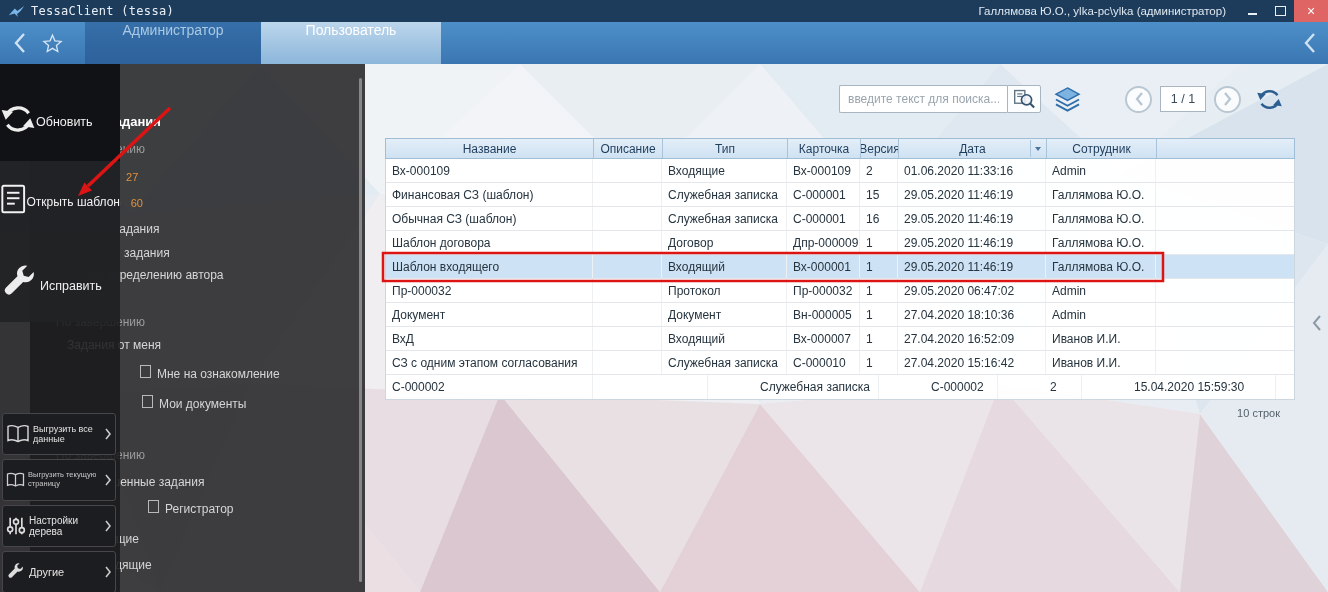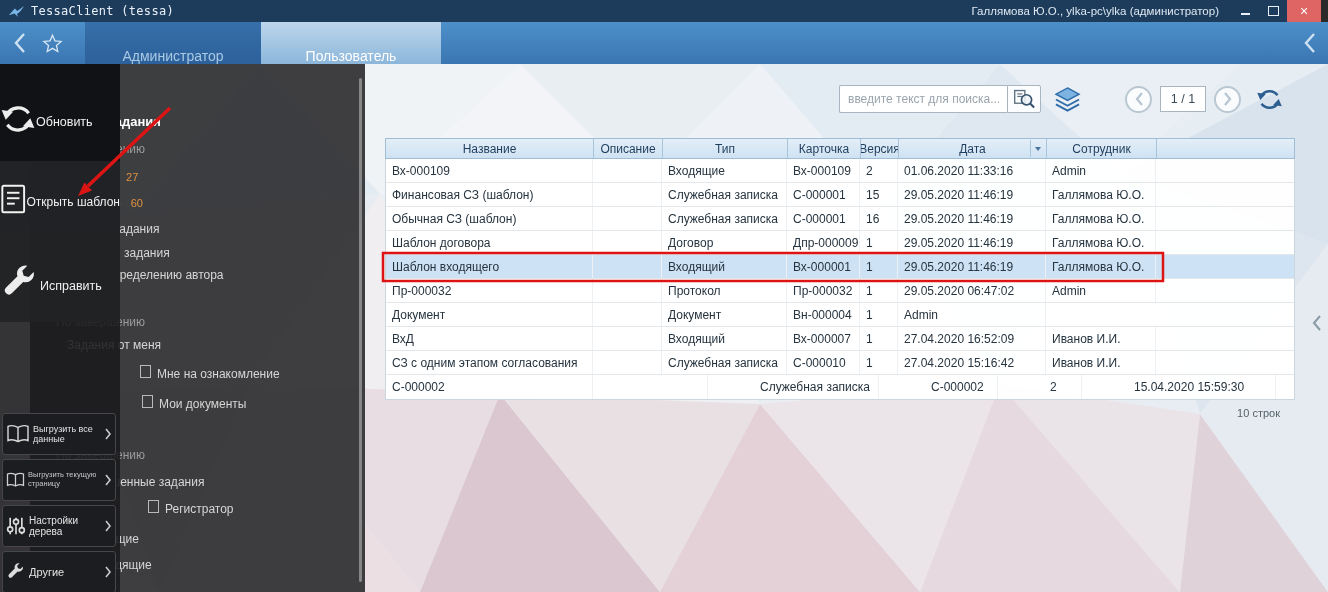--- a/index.html
+++ b/index.html
@@ -1,37 +1,37 @@
 <!DOCTYPE html>
 <html><head>
 <meta charset="utf-8">
 <style>
   html,body{margin:0;padding:0;background:#444;}
   .app{position:relative;width:1328px;height:592px;overflow:hidden;background:#2a2a2a;
        font-family:"Liberation Sans",sans-serif;-webkit-font-smoothing:antialiased;}
 
   
-  .titlebar{position:absolute;top:0;left:0;right:7px;height:22px;background:#1d3c5c;
+  .titlebar{position:absolute;top:0;left:0;right:0;height:22px;background:#1d3c5c;
             display:flex;align-items:center;color:#e9f0f7;}
   .logo{display:flex;align-items:center;margin:0 6px 0 8px;}
   .win-title{font-family:"DejaVu Sans Mono",monospace;font-size:12px;letter-spacing:.3px;}
   .user-info{margin-left:auto;font-size:11.5px;color:#dfe8f1;margin-right:12px;}
   .winbtn{width:28px;height:22px;display:flex;align-items:center;justify-content:center;cursor:default;}
   .g-min{width:9px;border-bottom:2px solid #e9f0f7;margin-top:5px;}
   .g-max{width:9px;height:8px;border:1.3px solid #e9f0f7;}
   .winbtn.close{width:34px;background:#df6464;color:#fff;font-size:14px;line-height:1;}
 
   
   .tabbar{position:absolute;top:22px;left:0;right:0;height:42px;
           background:linear-gradient(180deg,#4d8fc9,#3a76b2);display:flex;align-items:center;}
   .nav-chev{display:flex;align-items:center;margin-left:14px;}
   .nav-chev.right{margin-left:auto;margin-right:12px;}
   .star{display:flex;align-items:center;margin-left:16px;}
   .tabs{display:flex;margin-left:22px;height:42px;}
-  .tab{height:42px;display:flex;align-items:flex-end;justify-content:center;font-size:14px;}
+  .tab{height:42px;display:flex;align-items:flex-start;justify-content:center;font-size:14px;}
   .tab.inactive{width:176px;background:linear-gradient(180deg,#366fa9,#2d619b);color:#a9c9e4;}
   .tab.active{width:180px;background:linear-gradient(180deg,#bcd6ec,#8cb6da);color:#ffffff;}
 
   
   .main{position:absolute;top:64px;left:0;width:1328px;height:528px;background:#edf0f3;}
   .lowpoly{position:absolute;inset:0;z-index:0;}
 
   
   .tree-panel{position:absolute;left:30px;top:0;width:335px;height:528px;
               background:rgba(42,42,44,0.90);z-index:2;}
@@ -413,22 +413,23 @@
               <div class="td">Пр-000032</div>
               <div class="td">1</div>
               <div class="td">29.05.2020 06:47:02</div>
               <div class="td">Admin</div>
               <div class="td"></div>
             </div>
             <div class="trow">
               <div class="td">Документ</div>
               <div class="td"></div>
               <div class="td">Документ</div>
-              <div class="td">Вн-000004</div>
-              <div class="td">1</div>
+              <div class="td">Вн-000005</div>
+              <div class="td">1</div>
+              <div class="td">27.04.2020 18:10:36</div>
               <div class="td">Admin</div>
               <div class="td"></div>
             </div>
             <div class="trow">
               <div class="td">ВхД</div>
               <div class="td"></div>
               <div class="td">Входящий</div>
               <div class="td">Вх-000007</div>
               <div class="td">1</div>
               <div class="td">27.04.2020 16:52:09</div>

